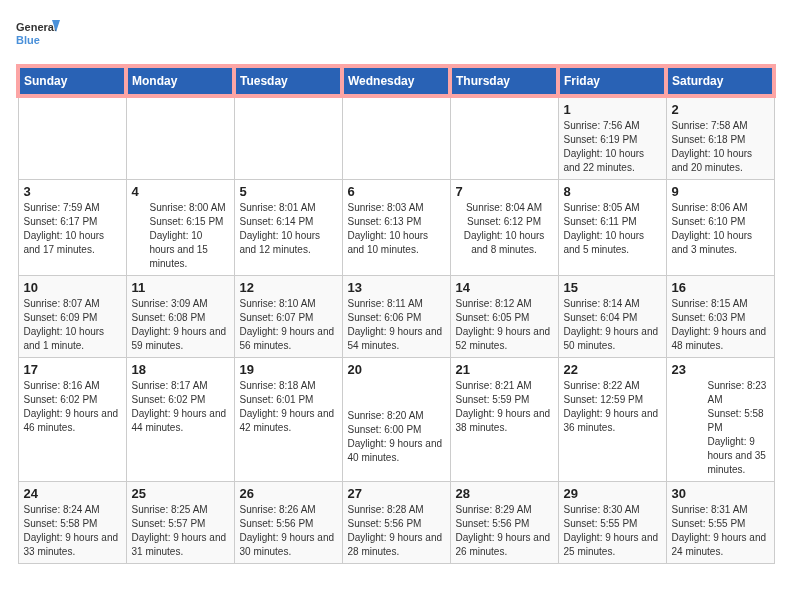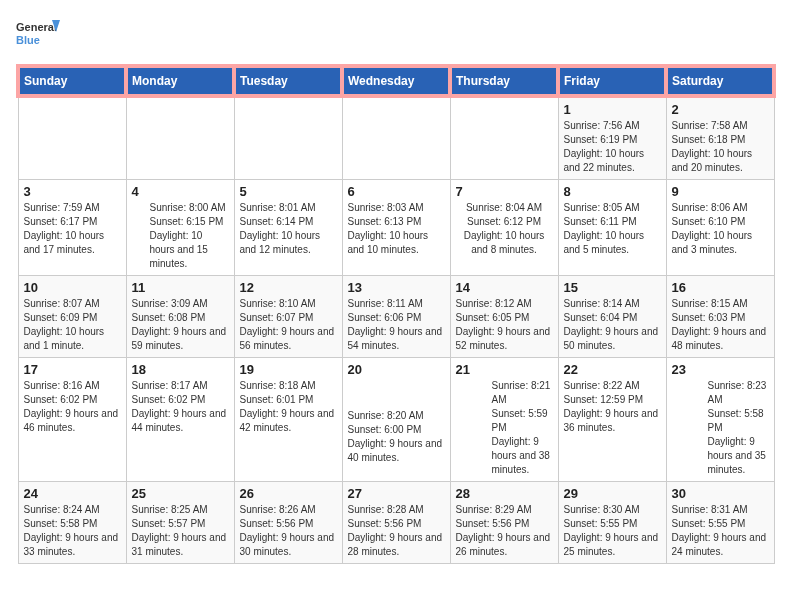--- a/index.html
+++ b/index.html
@@ -231,21 +231,21 @@
 Daylight: 9 hours and 42 minutes.</div>
         </td>
         <td>
           <span class="day-num">20</span>
           <div class="day-info" style="white-space: pre-line; margin-top: 32px;">Sunrise: 8:20 AM
 Sunset: 6:00 PM
 Daylight: 9 hours and 40 minutes.</div>
         </td>
         <td>
           <span class="day-num">21</span>
-          <div class="day-info" style="white-space: pre-line; margin-left: 36px;">Sunrise: 8:21 AM
+          <div class="day-info" style="white-space: pre-line;">Sunrise: 8:21 AM
 Sunset: 5:59 PM
 Daylight: 9 hours and 38 minutes.</div>
         </td>
         <td>
           <span class="day-num">22</span>
           <div class="day-info" style="white-space: pre-line;">Sunrise: 8:22 AM
 Sunset: 12:59 PM
 Daylight: 9 hours and 36 minutes.</div>
         </td>
         <td>

